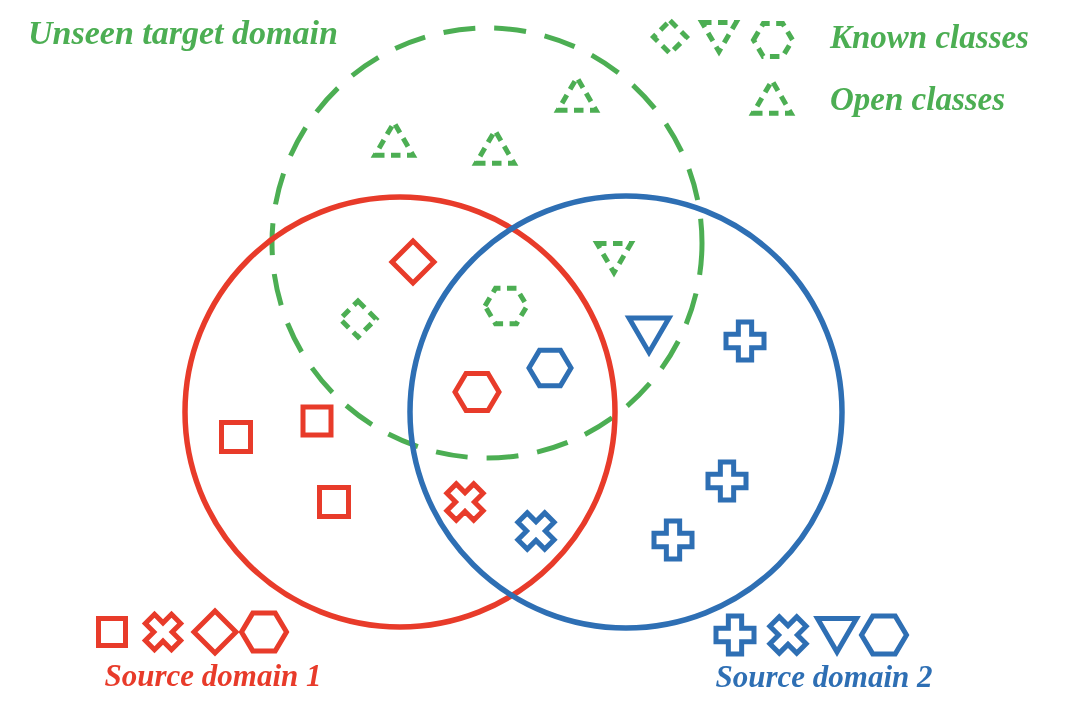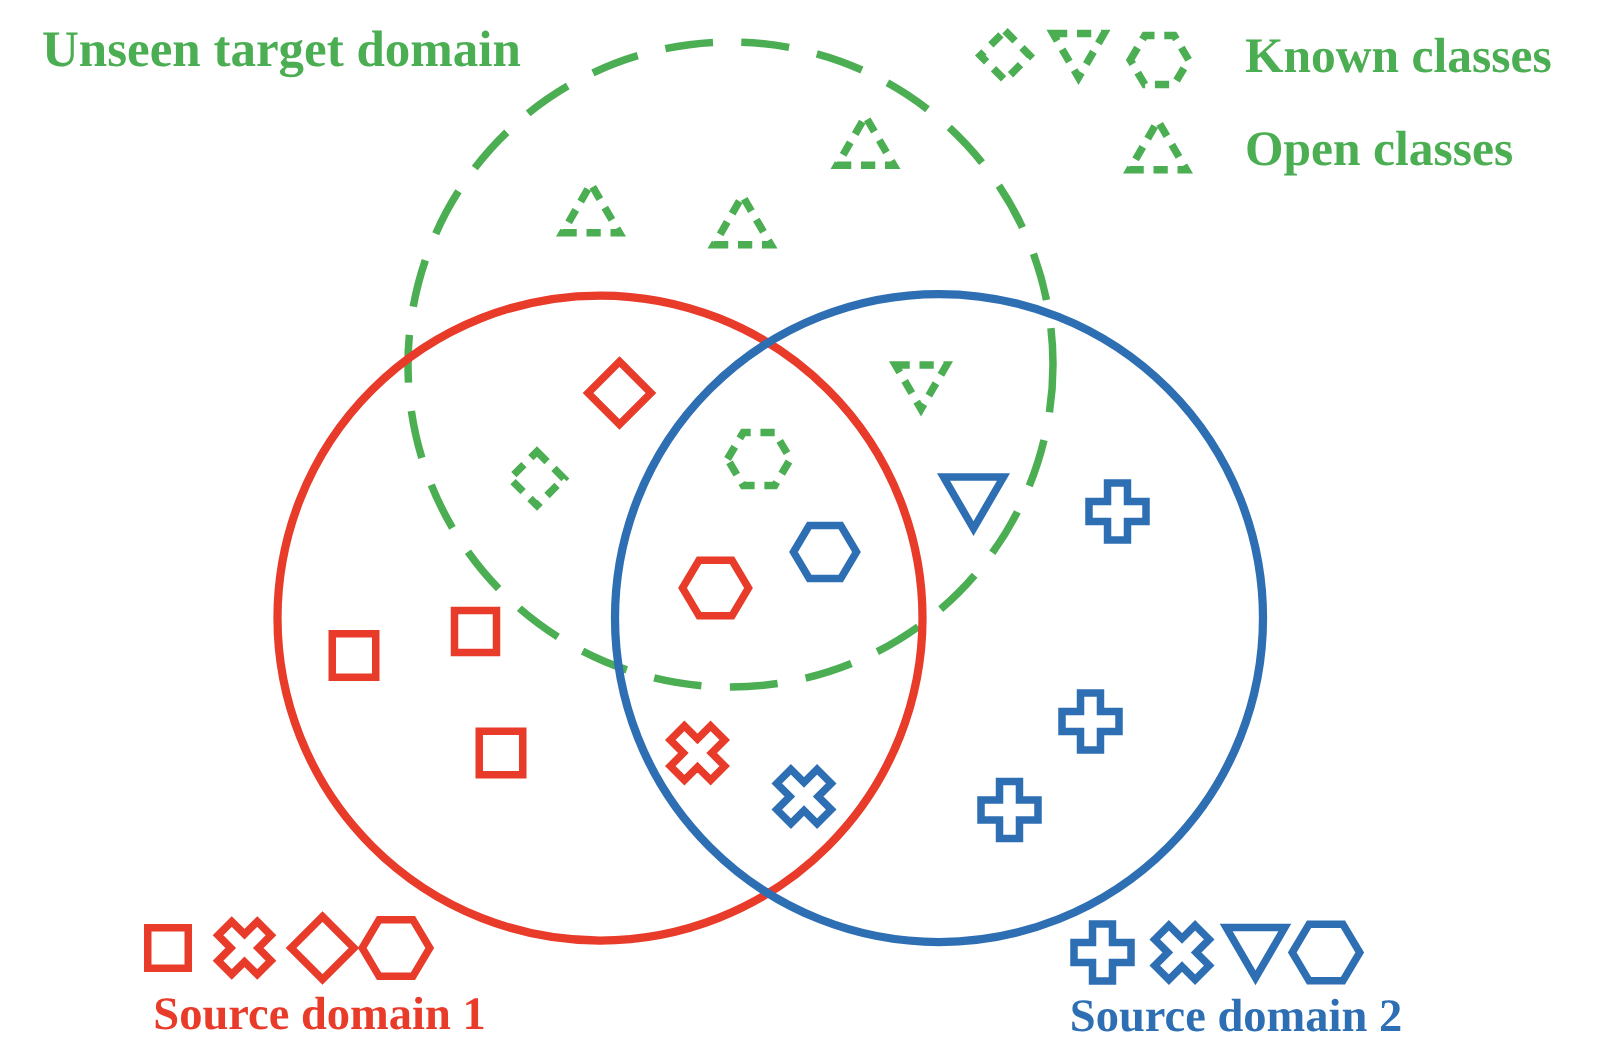--- a/index.html
+++ b/index.html
@@ -7,20 +7,21 @@
     padding: 0;
     background: #ffffff;
   }
   .figure-wrap {
     position: relative;
     width: 1080px;
     height: 706px;
     background: #ffffff;
     overflow: hidden;
     font-family: "Liberation Serif", "DejaVu Serif", serif;
+    font-style: italic;
   }
   svg text {
     font-family: "Liberation Serif", "DejaVu Serif", serif;
     font-weight: bold;
   }
   .domain-title   { font-size: 34px; }
   .legend-label   { font-size: 33px; }
   .source-label   { font-size: 31px; }
 </style>
 </head>

